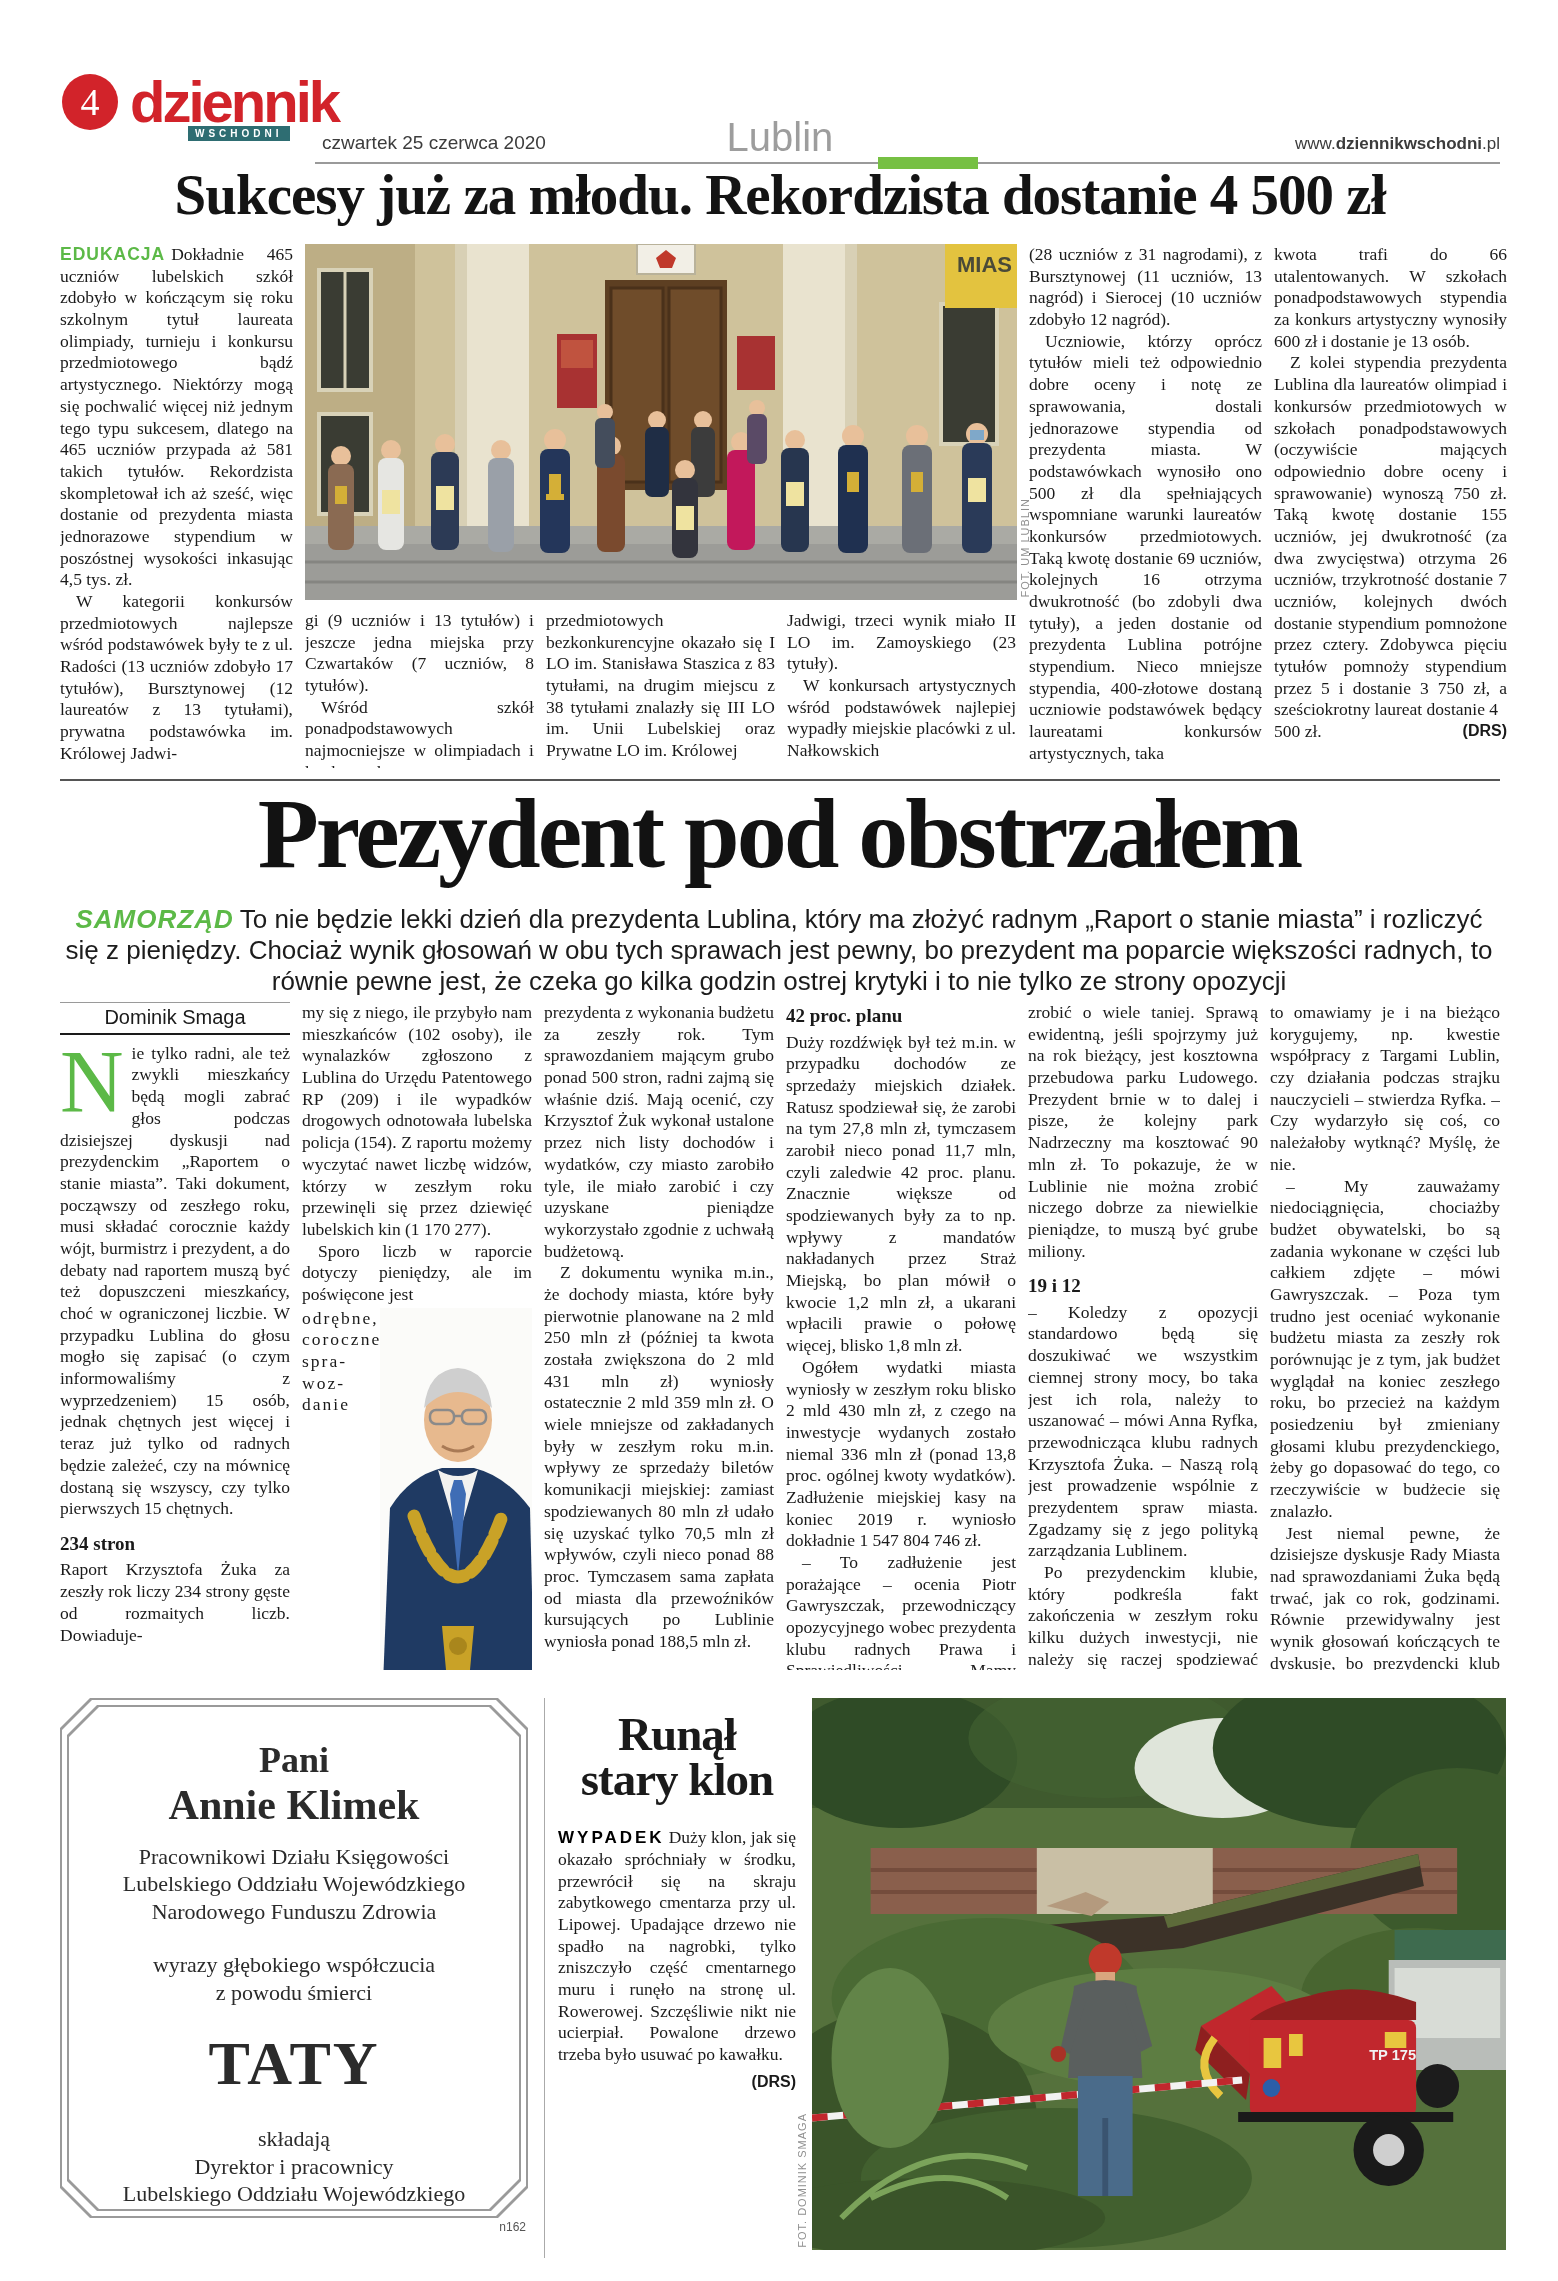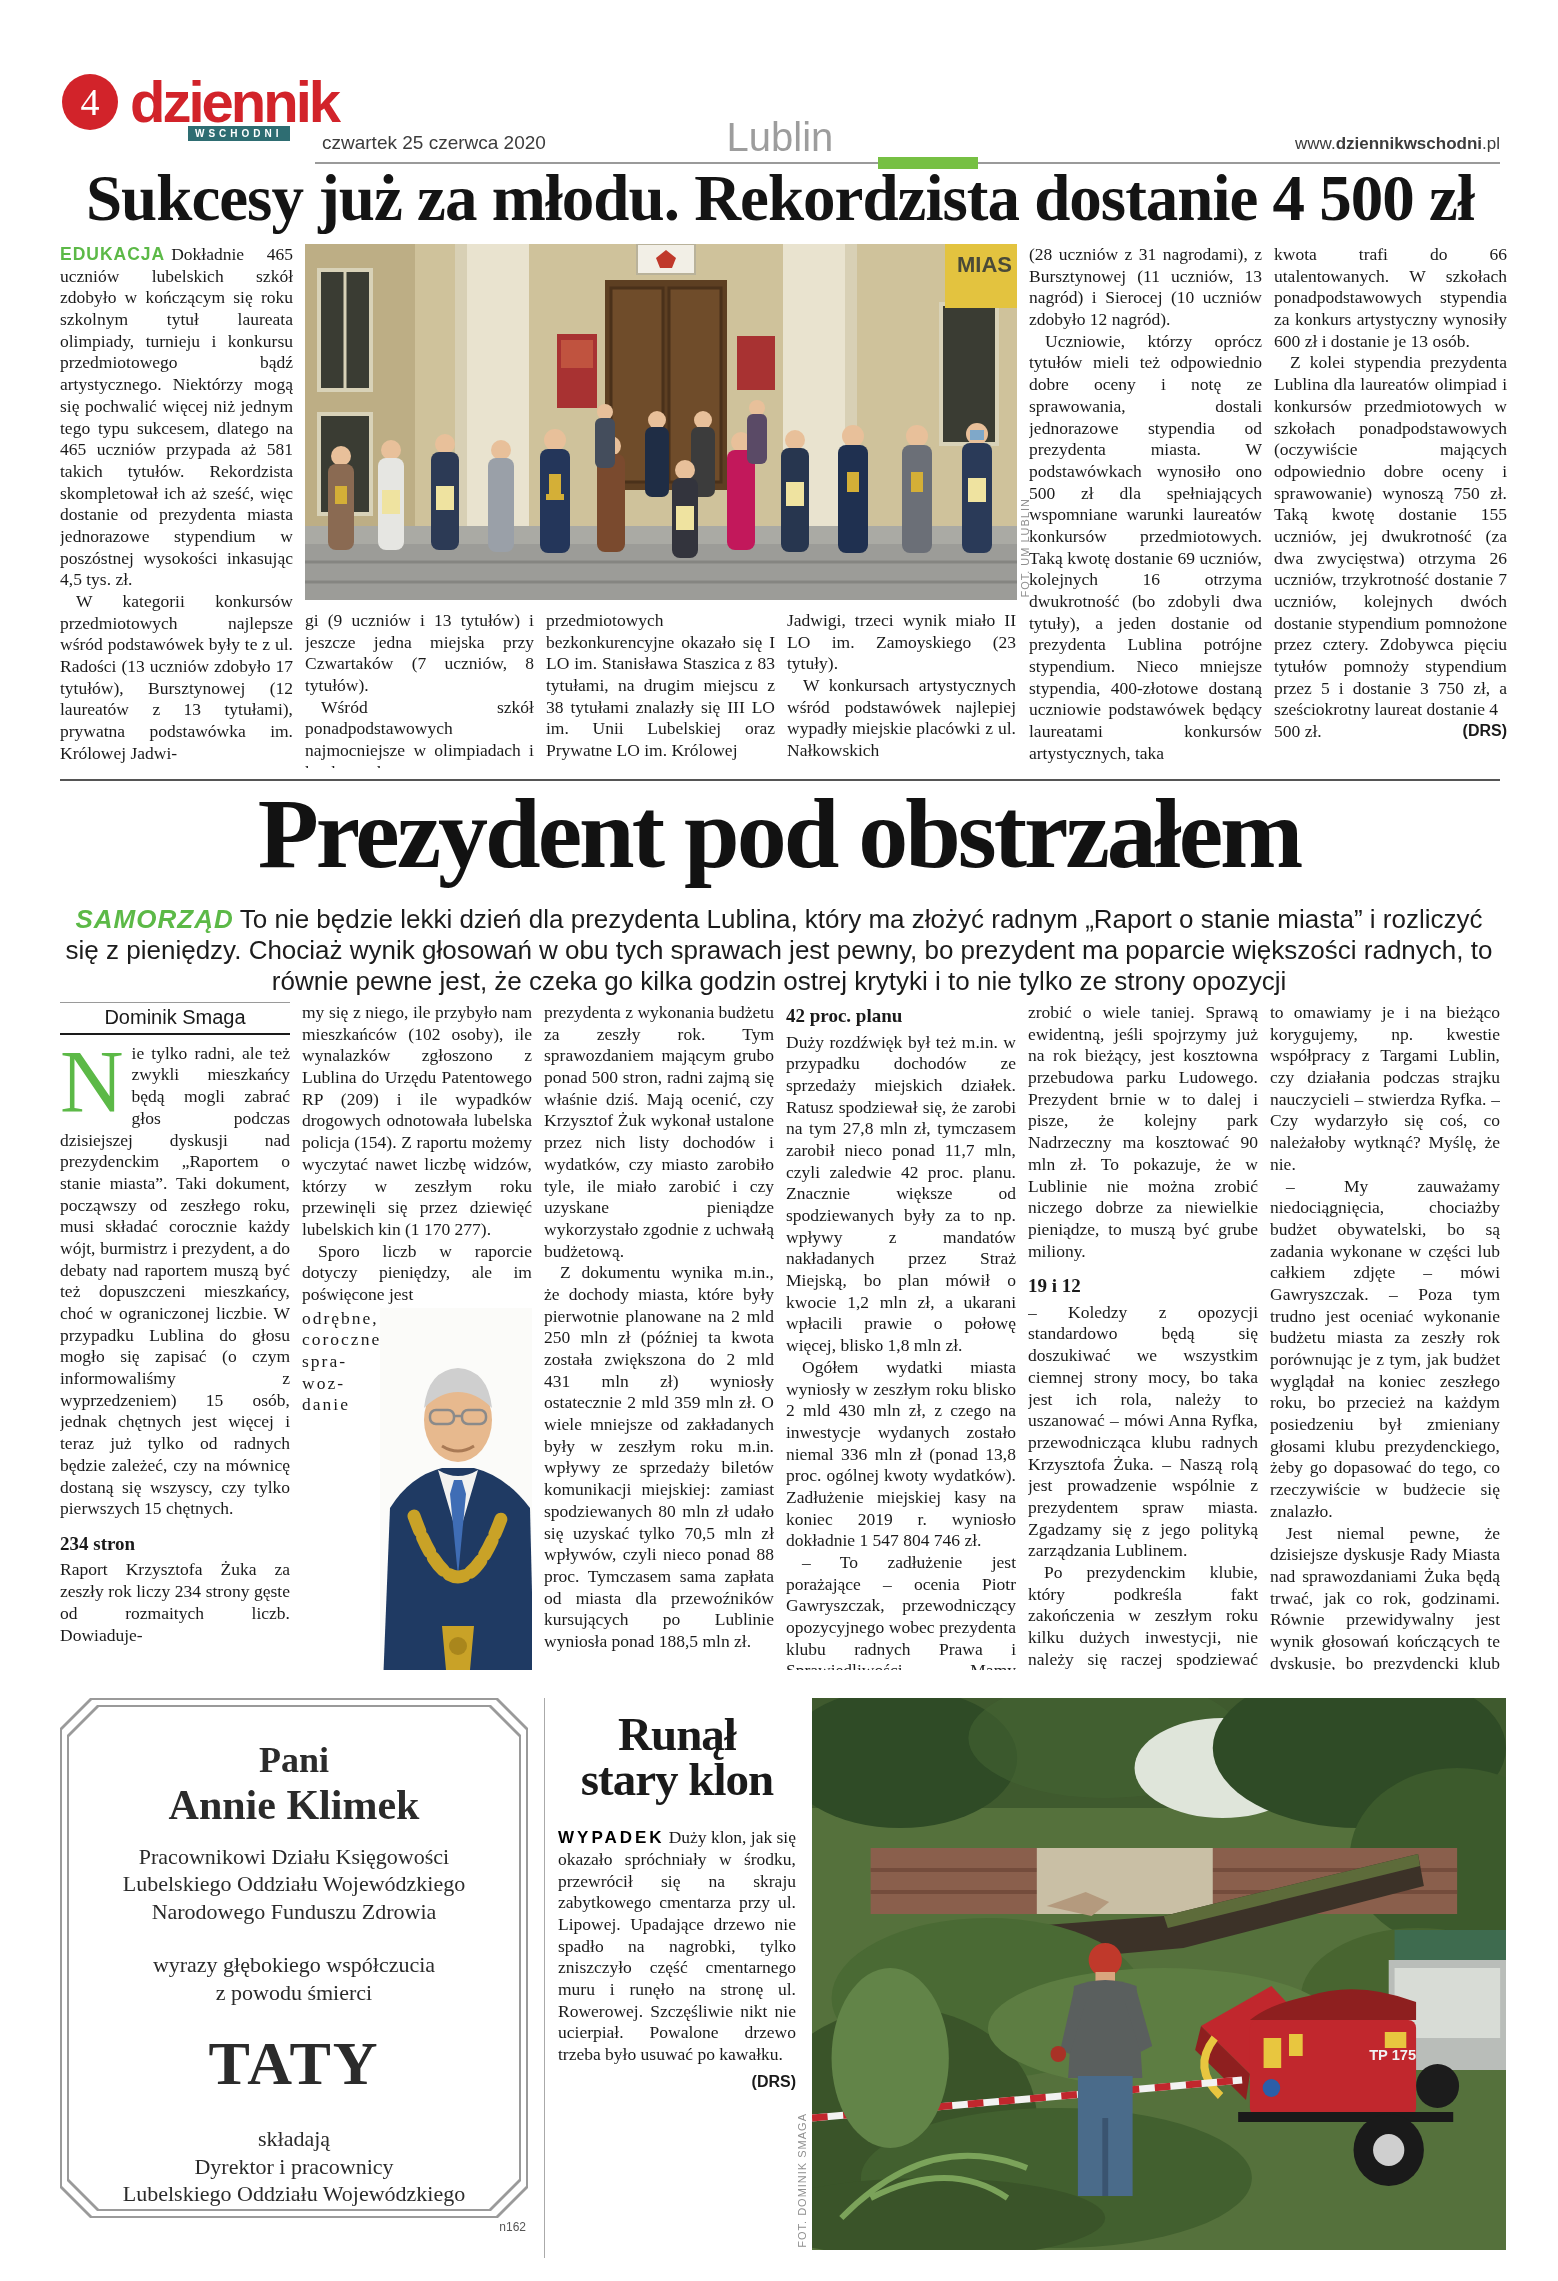--- a/index.html
+++ b/index.html
@@ -19,21 +19,21 @@
         font-size:19px;color:#3c3c3c;}
   .section-name{position:absolute;left:0;right:0;bottom:2px;text-align:center;
         font-family:"Liberation Sans",sans-serif;font-size:40px;color:#9d9d9d;font-weight:normal;}
   .website{position:absolute;right:0;bottom:8px;font-family:"Liberation Sans",sans-serif;
         font-size:17px;color:#3c3c3c;}
   .website b{font-weight:bold;}
   .header-rule{position:absolute;left:255px;right:0;bottom:-2px;height:2px;background:#9a9a9a;}
   .green-bar{position:absolute;left:818px;width:100px;height:12px;bottom:-7px;background:#76c043;}
   
   .top-headline{position:absolute;top:166px;left:60px;width:1440px;text-align:center;
-        font-weight:bold;font-size:65px;letter-spacing:-1px;color:#141414;line-height:1.0;}
+        font-weight:bold;font-size:57px;letter-spacing:-1px;color:#141414;line-height:1.0;}
   .main-headline{position:absolute;top:784px;left:0;width:100%;text-align:center;
         font-weight:bold;font-size:100px;letter-spacing:-3px;color:#121212;line-height:1.0;}
   .lead{position:absolute;top:904px;left:62px;width:1434px;text-align:center;
         font-family:"Liberation Sans",sans-serif;font-size:26px;line-height:1.2;color:#1c1c1c;}
   .kicker{font-family:"Liberation Sans",sans-serif;font-weight:bold;color:#5cb947;
         letter-spacing:1px;margin-right:6px;}
   
   .bodytext{font-size:17.5px;line-height:1.24;text-align:justify;}
   .bodytext p{margin:0;}
   .bodytext p.ind{text-indent:16px;}

